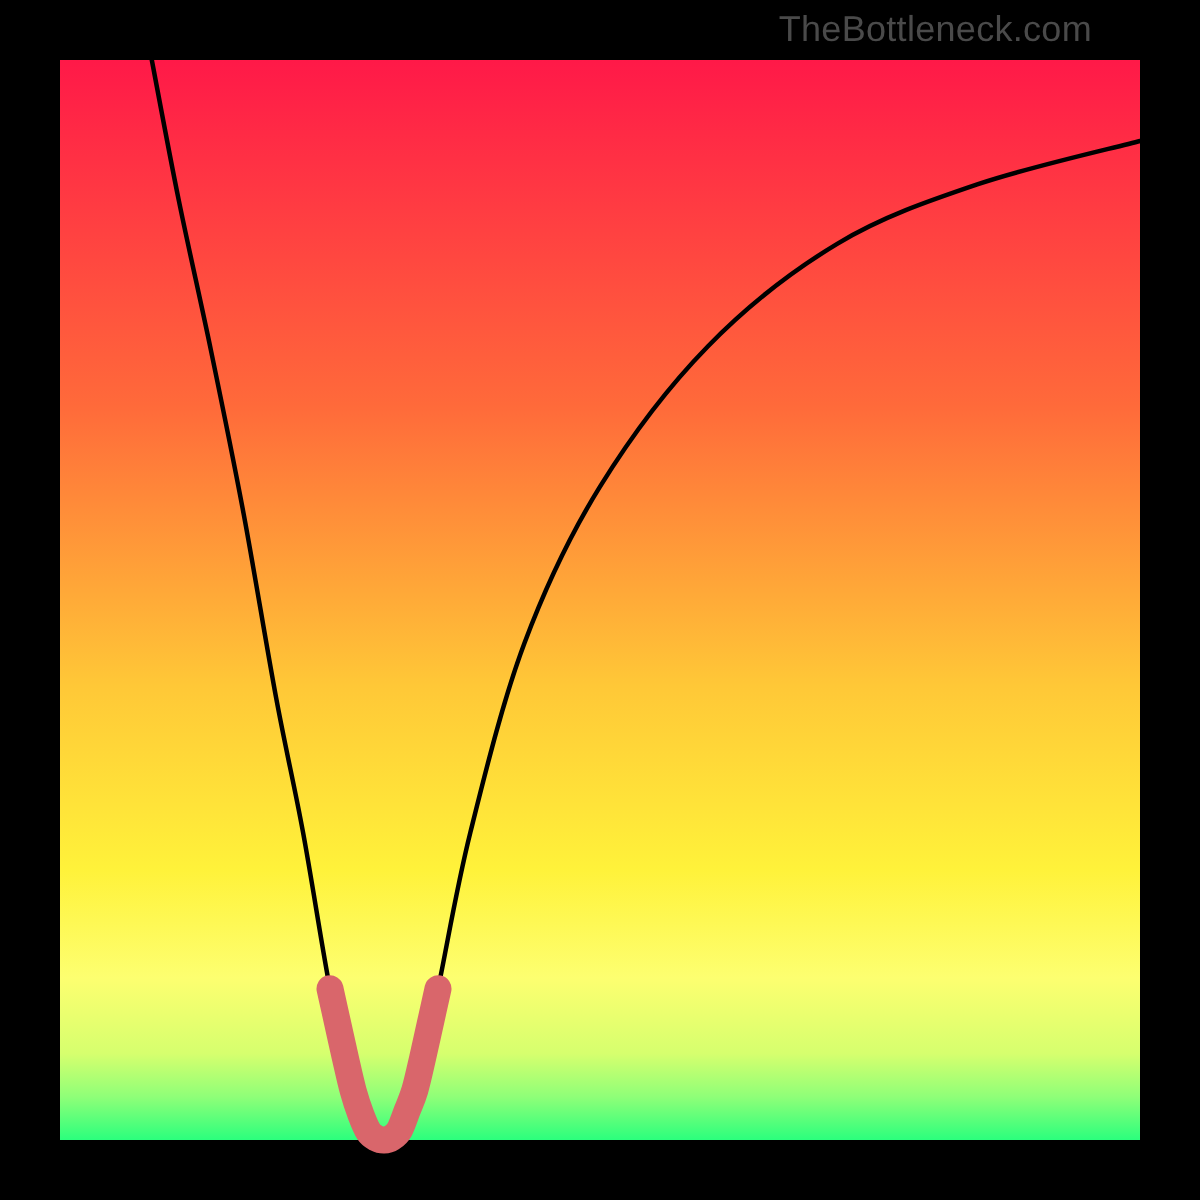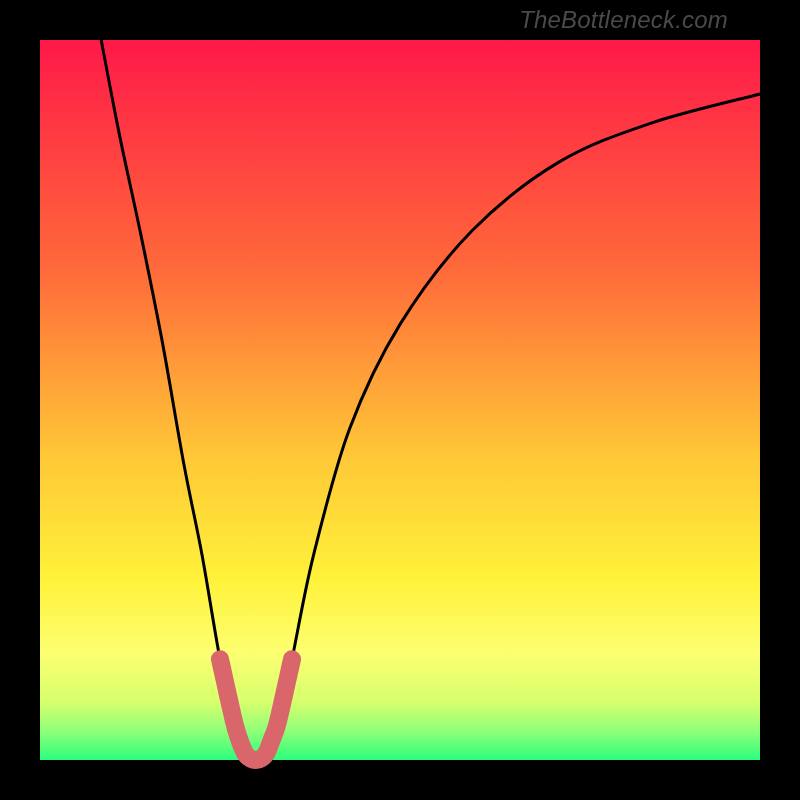--- a/index.html
+++ b/index.html
@@ -9,21 +9,20 @@
     height: 800px;
     background: #000;
     font-family: Arial, Helvetica, sans-serif;
     overflow: hidden;
   }
   .frame {
     position: relative;
     width: 740px;
     height: 800px;
     background: #e5e5e5;
-    font-style: italic;
   }
   .watermark {
     position: absolute;
     top: 6px;
     right: 12px;
     color: #4a4a4a;
     font-size: 24px;
     font-weight: 500;
     letter-spacing: 0.2px;
     z-index: 10;

